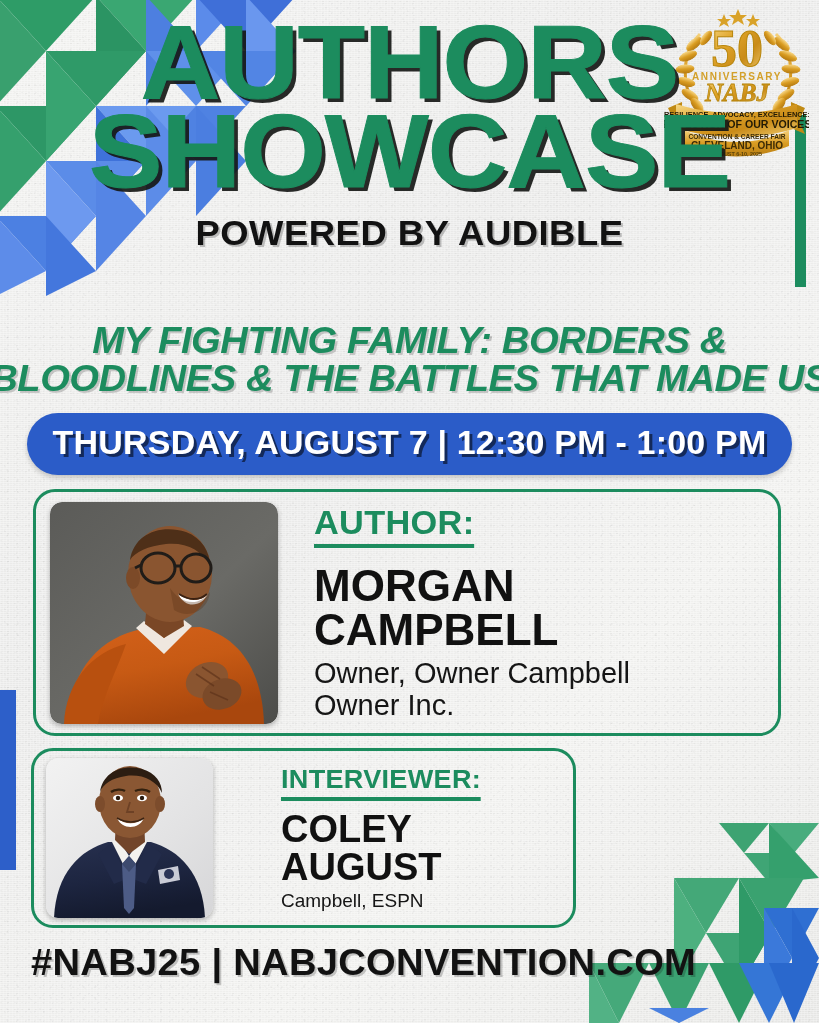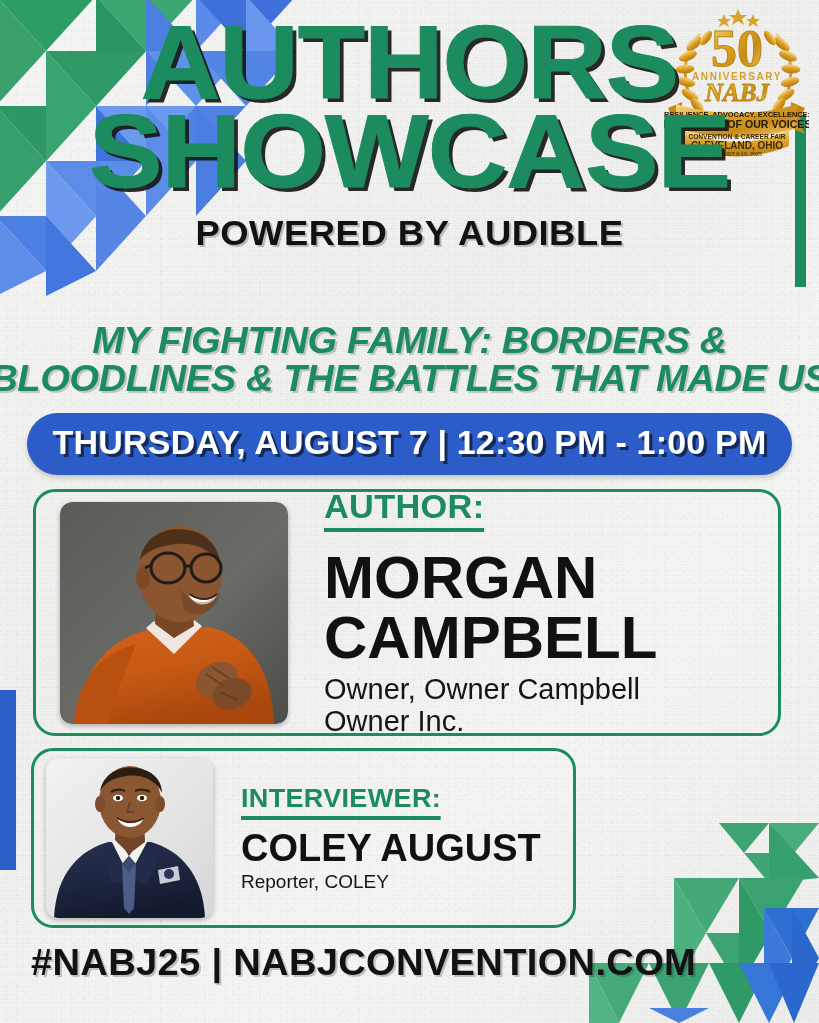--- a/index.html
+++ b/index.html
@@ -87,22 +87,22 @@
     font-weight:bold;font-size:33px;color:#ffffff;letter-spacing:.2px;
     transform:scaleX(1.03);display:inline-block;
     text-shadow:3px 3px 0 rgba(0,0,0,.55);
   }
 
   
   .card{
     position:absolute;border:3px solid #1c8c5e;border-radius:22px;
     display:flex;align-items:center;box-sizing:border-box;
   }
-  .card-author{left:33px;top:489px;width:748px;height:247px;padding:12px 24px;}
-  .card-interviewer{left:31px;top:748px;width:545px;height:180px;padding:23px 12px;}
+  .card-author{left:33px;top:489px;width:748px;height:247px;padding:12px 14px;}
+  .card-interviewer{left:31px;top:748px;width:545px;height:180px;padding:23px 12px;gap:40px;}
 
   .photo{
     border-radius:12px;overflow:hidden;flex:0 0 auto;
     box-shadow:0 2px 5px rgba(0,0,0,.28);
   }
   .photo-author{width:228px;height:222px;}
   .photo-interviewer{width:167px;height:160px;}
   .photo svg{display:block;width:100%;height:100%;}
 
   .person-info{padding-left:36px;}
@@ -113,21 +113,21 @@
     border-bottom:4px solid #1c8c5e;display:inline-block;
     transform:scaleX(1.04);transform-origin:left center;
     letter-spacing:.3px;
   }
   .role-author{font-size:33px;padding-bottom:2px;margin-bottom:16px;}
   .role-interviewer{font-size:26px;padding-bottom:2px;margin-bottom:9px;}
   .pname{
     font-family:"Liberation Sans Narrow","Liberation Sans", sans-serif;
     font-weight:bold;color:#111111;line-height:1;letter-spacing:0px;
   }
-  .pname-author{font-size:60px;margin-bottom:6px;}
+  .pname-author{font-size:44px;margin-bottom:6px;}
   .pname-interviewer{font-size:38px;margin-bottom:5px;}
   .ptitle{
     font-family:"Liberation Sans Narrow","Liberation Sans", sans-serif;
     color:#151515;line-height:1.08;
   }
   .ptitle-author{font-size:29px;}
   .ptitle-interviewer{font-size:19px;}
 
   
   .footer{
@@ -412,18 +412,18 @@
           <path d="M71,60 C80,65 90,65 98,60" stroke="#3c2413" stroke-width="1.6" fill="none"></path>
 
           <ellipse cx="54" cy="46" rx="5" ry="8" fill="#7c4c2c"></ellipse>
           <ellipse cx="114" cy="46" rx="5" ry="8" fill="#7c4c2c"></ellipse>
         </g>
       </svg>
     </div>
     <div class="person-info person-info-i">
       <div class="role role-interviewer">INTERVIEWER:</div>
       <div class="pname pname-interviewer">COLEY AUGUST</div>
-      <div class="ptitle ptitle-interviewer">Reporter, COLEY</div>
+      <div class="ptitle ptitle-interviewer">Campbell, ESPN</div>
     </div>
   </div>
 
   <div class="footer">#NABJ25 | NABJCONVENTION.COM</div>
 </div>
 
 </body></html>

